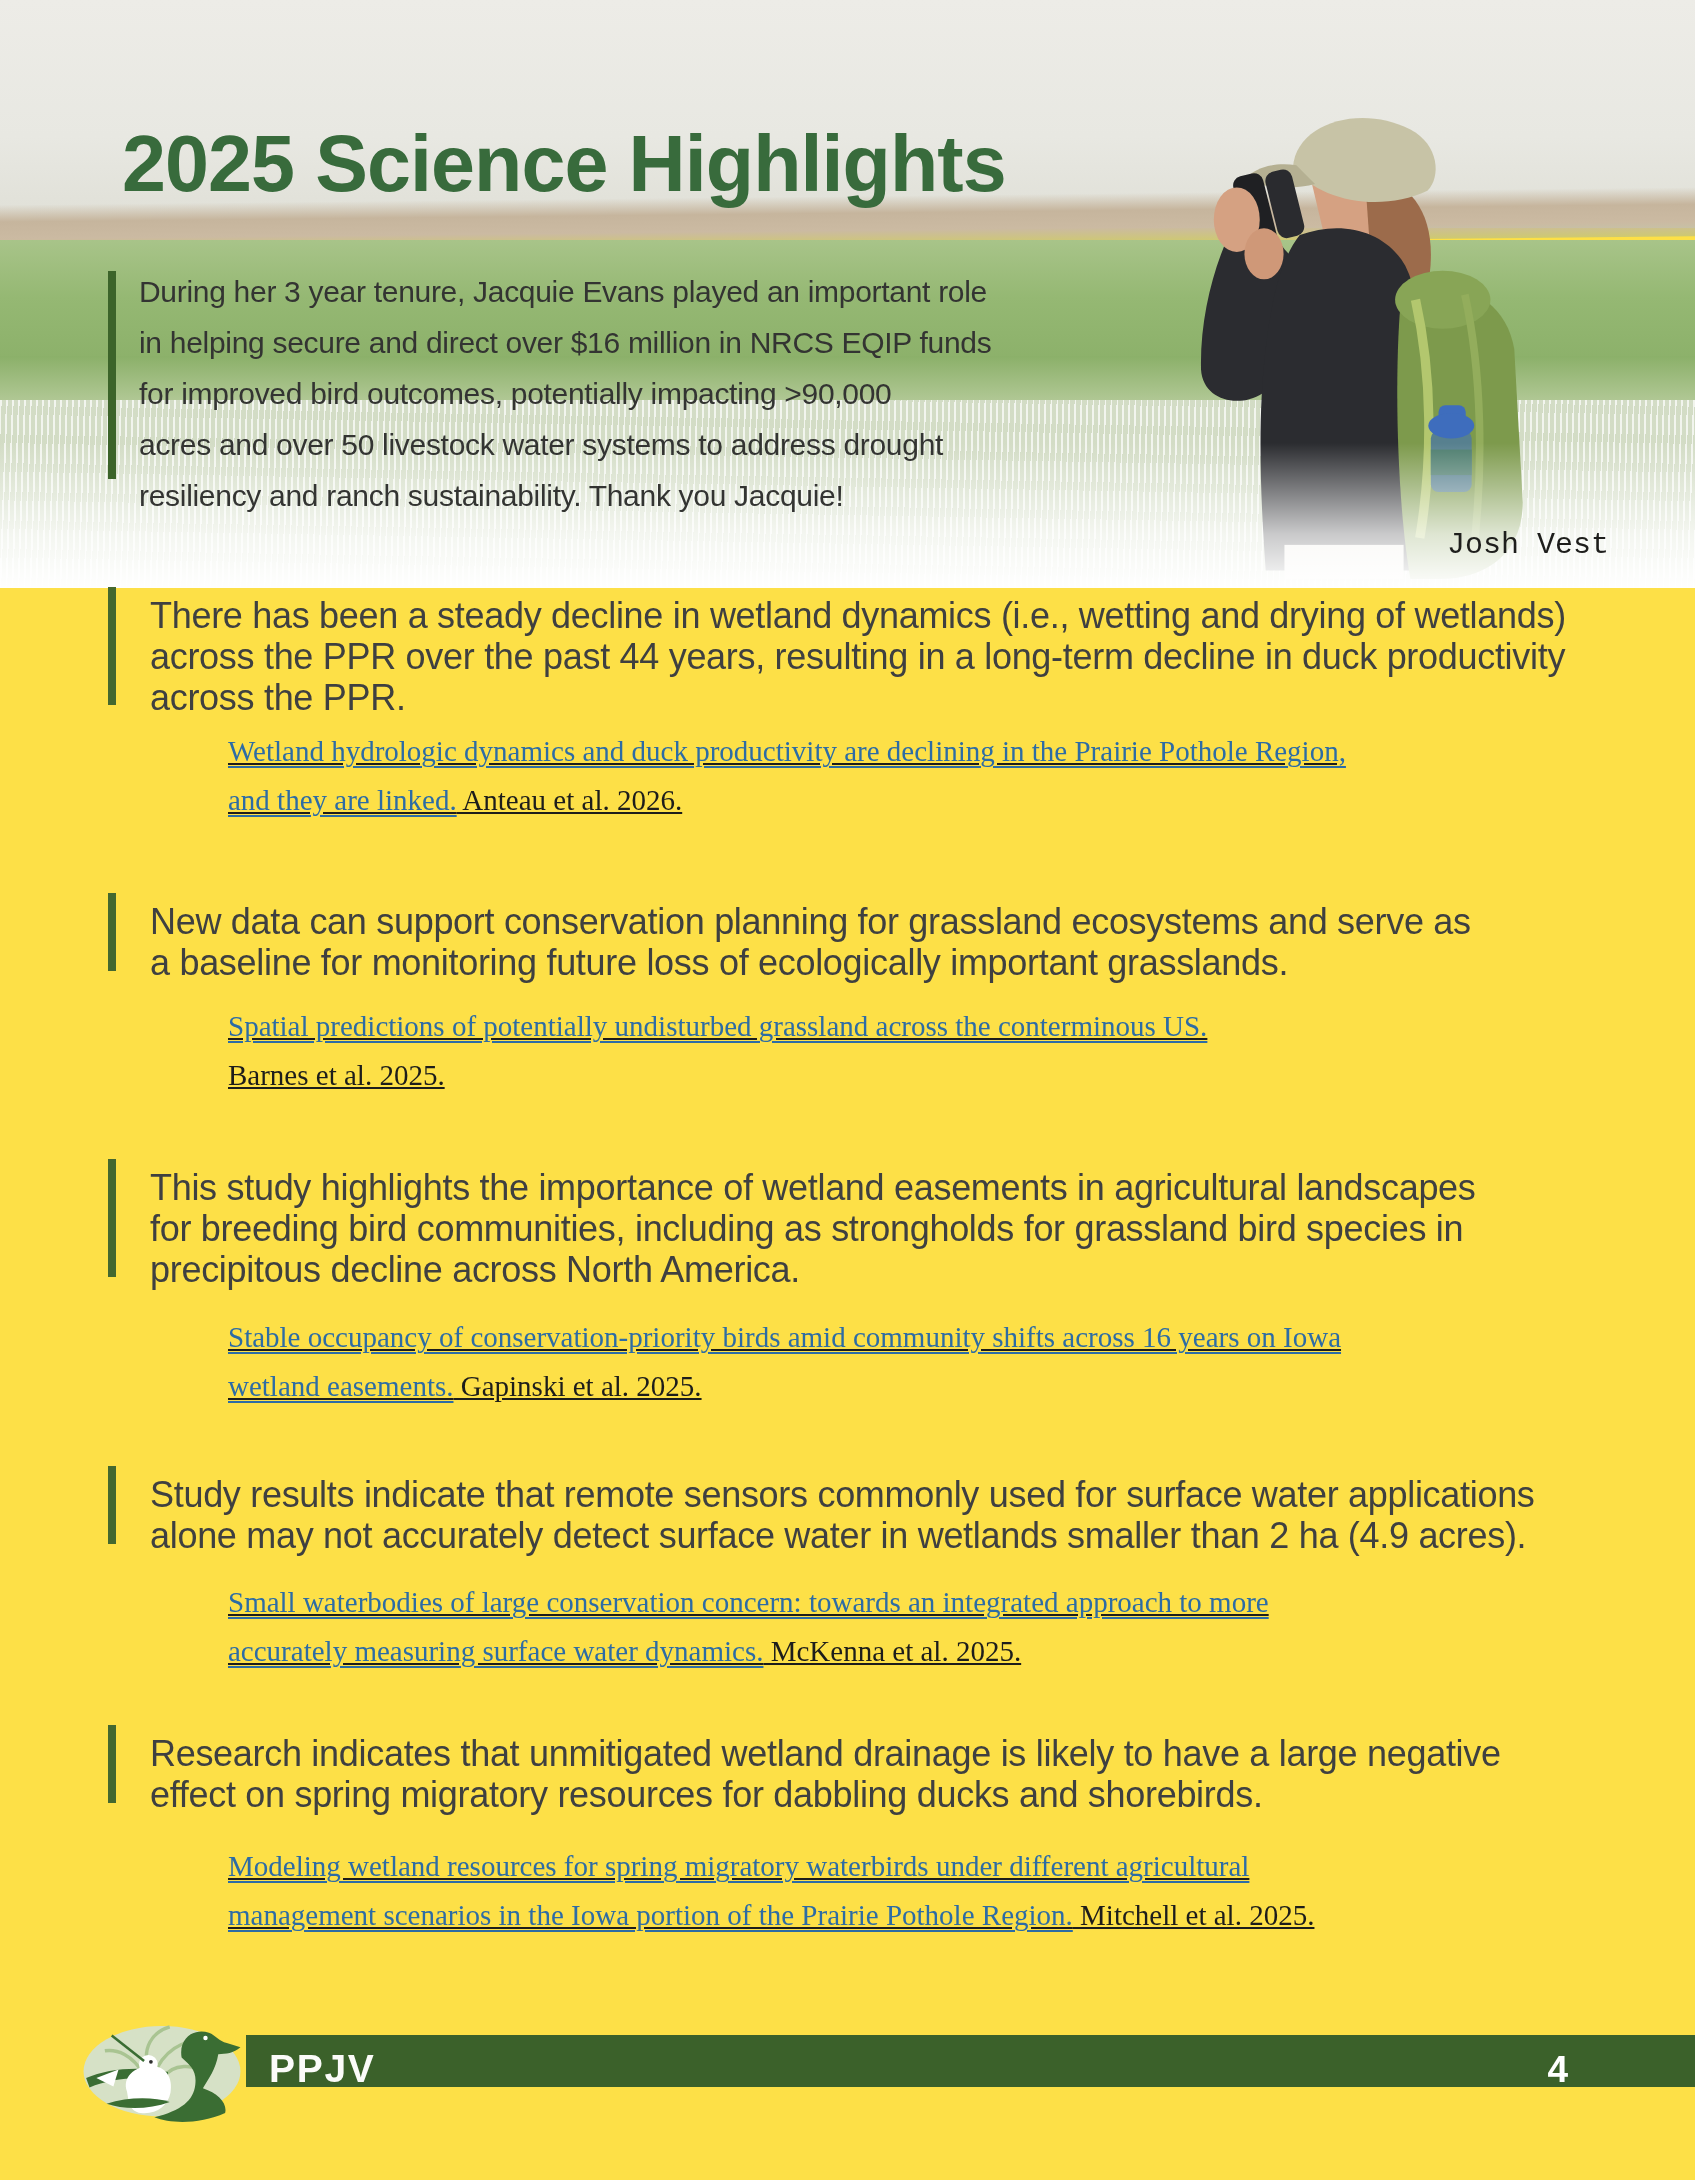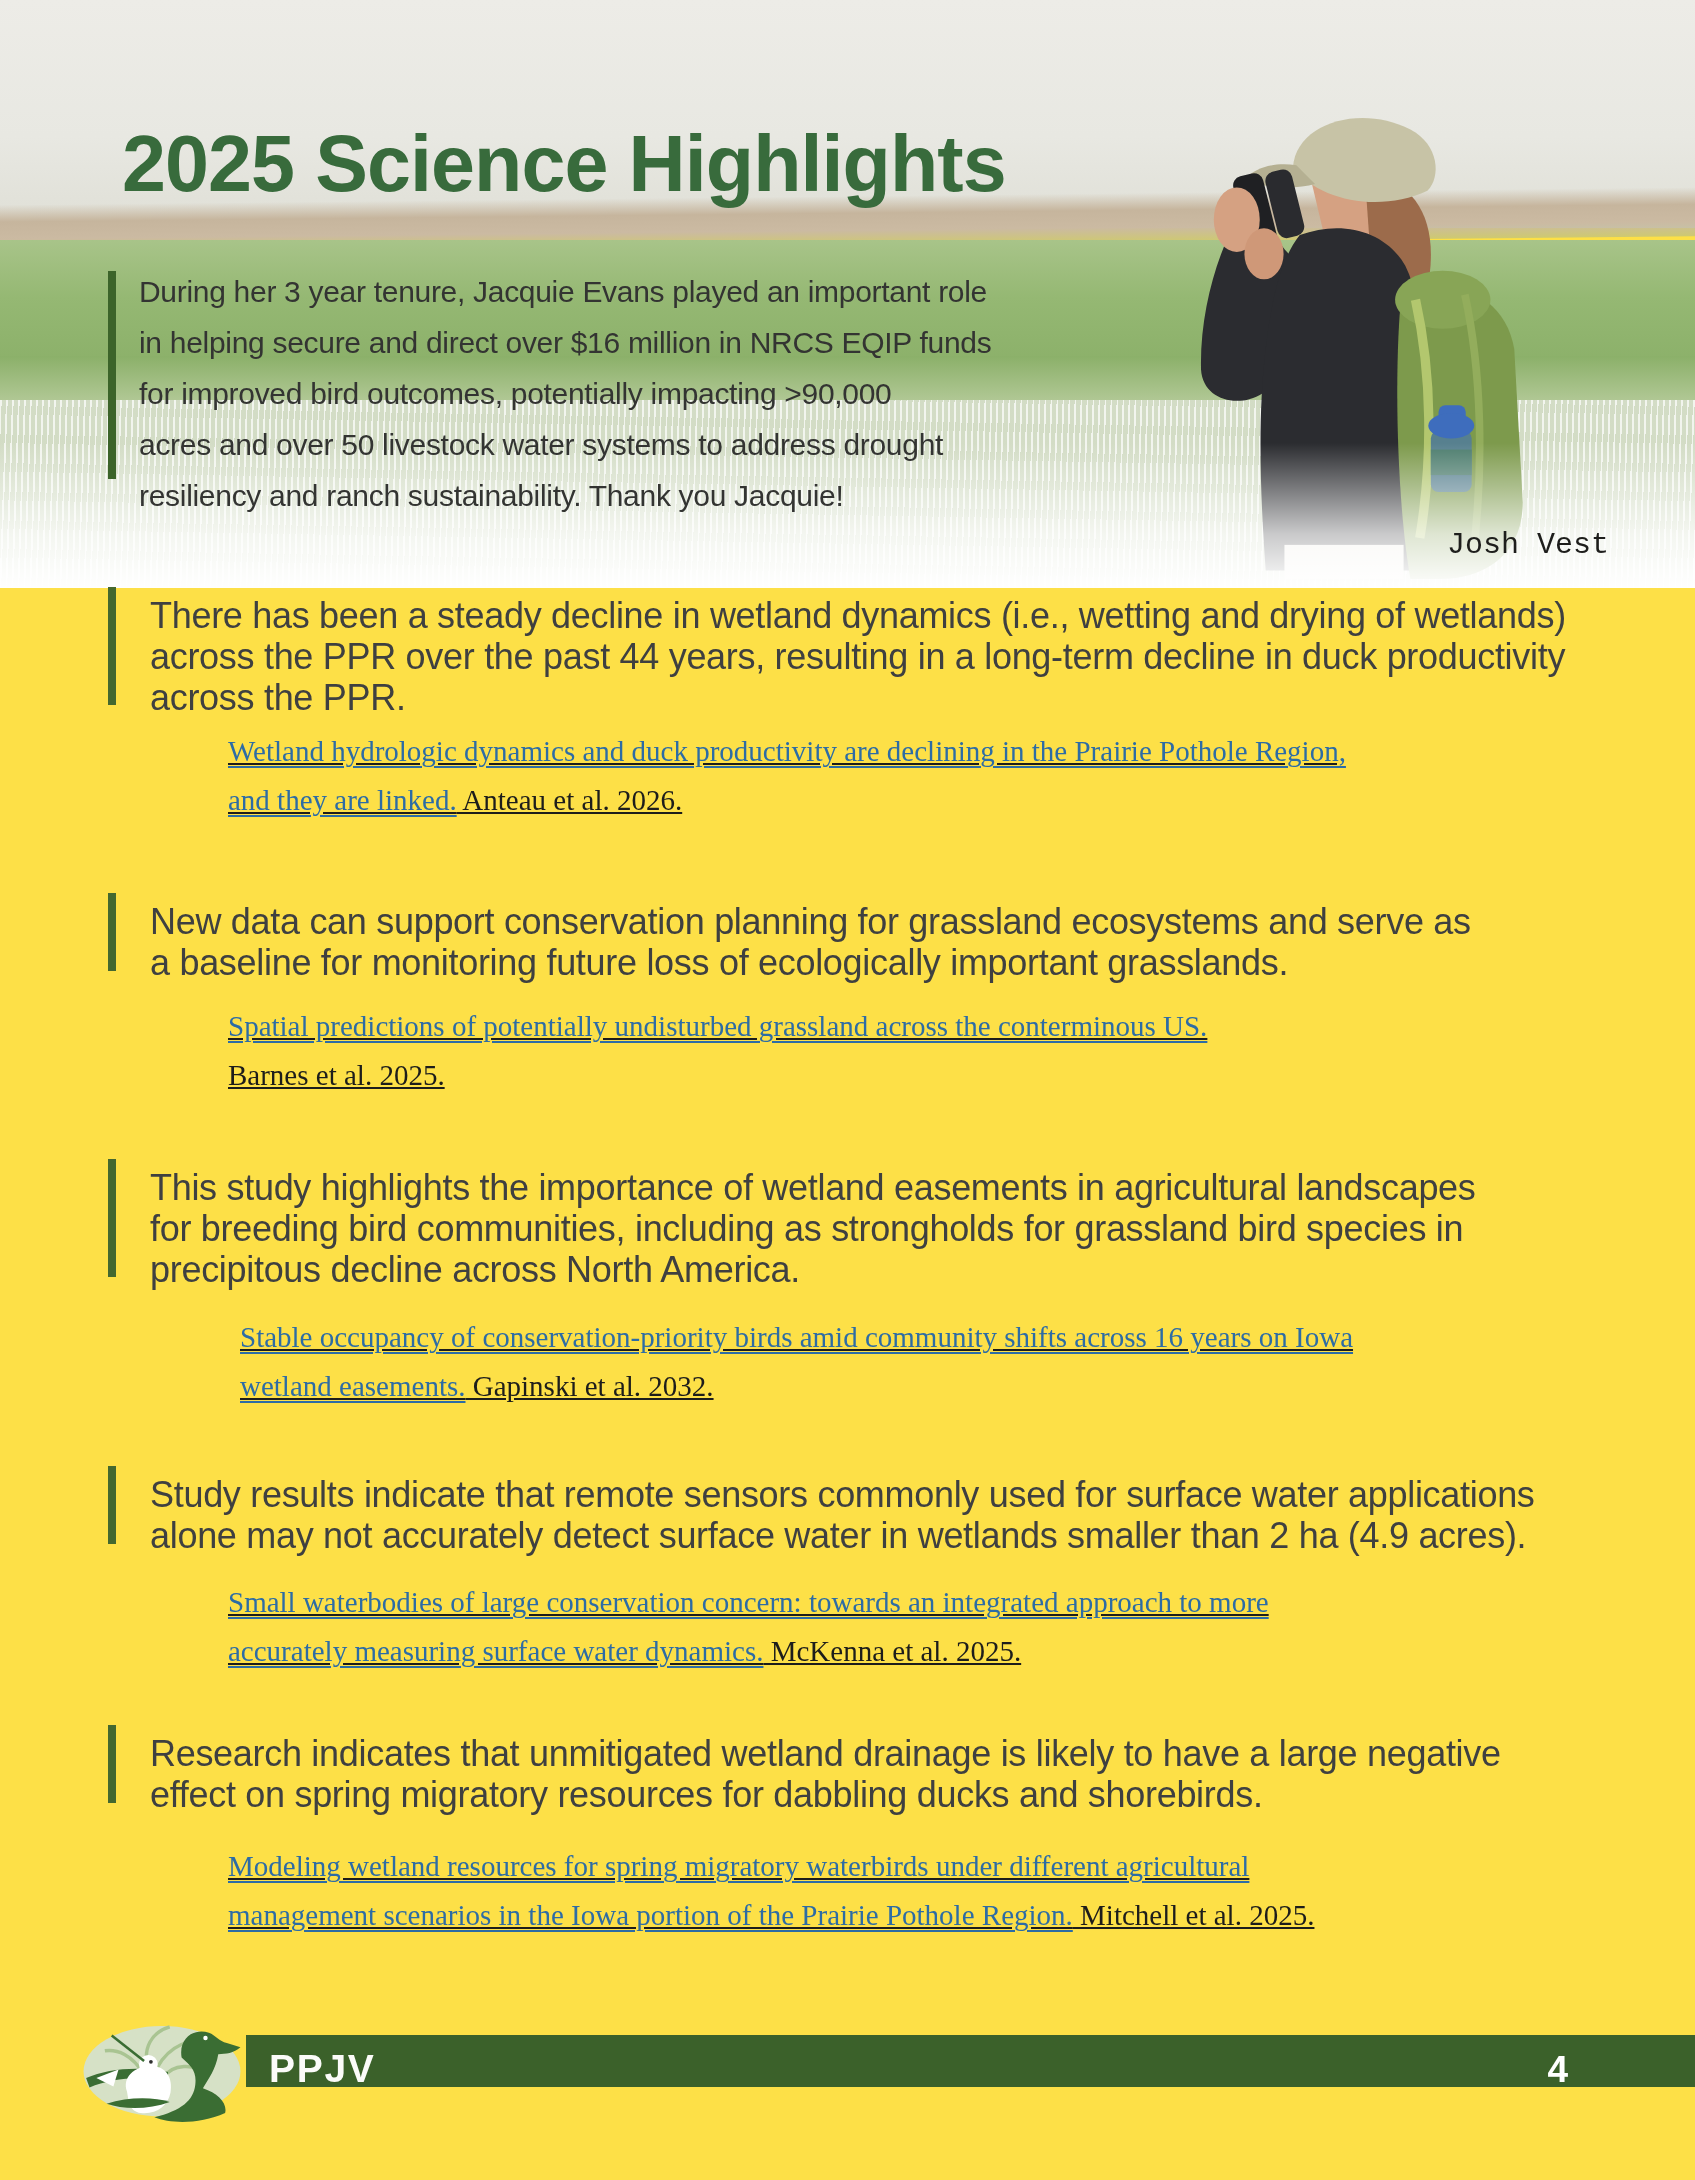--- a/index.html
+++ b/index.html
@@ -150,23 +150,23 @@
     <a>Spatial predictions of potentially undisturbed grassland across the conterminous US.</a><span class="suffix">
 Barnes et al. 2025.</span>
   </div>
 
   <div class="hl" style="top:1155px;">
     <div class="bar" style="height:118px;"></div>
     <p class="para">This study highlights the importance of wetland easements in agricultural landscapes
 for breeding bird communities, including as strongholds for grassland bird species in
 precipitous decline across North America.</p>
   </div>
-  <div class="cite" style="top:1313px;margin-left:12px;">
+  <div class="cite" style="top:1313px;">
     <a>Stable occupancy of conservation-priority birds amid community shifts across 16 years on Iowa
-wetland easements.</a><span class="suffix"> Gapinski et al. 2032.</span>
+wetland easements.</a><span class="suffix"> Gapinski et al. 2025.</span>
   </div>
 
   <div class="hl" style="top:1462px;">
     <div class="bar" style="height:78px;"></div>
     <p class="para">Study results indicate that remote sensors commonly used for surface water applications
 alone may not accurately detect surface water in wetlands smaller than 2 ha (4.9 acres).</p>
   </div>
   <div class="cite" style="top:1578px;">
     <a>Small waterbodies of large conservation concern: towards an integrated approach to more
 accurately measuring surface water dynamics.</a><span class="suffix"> McKenna et al. 2025.</span>

